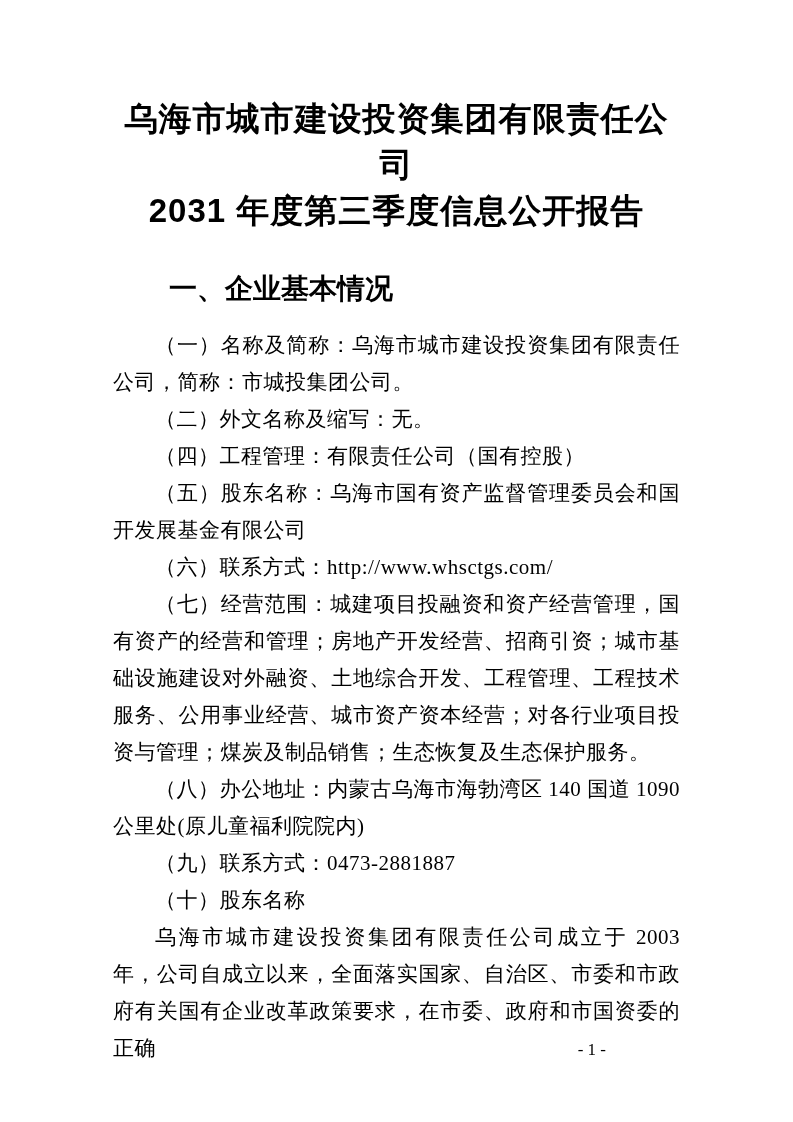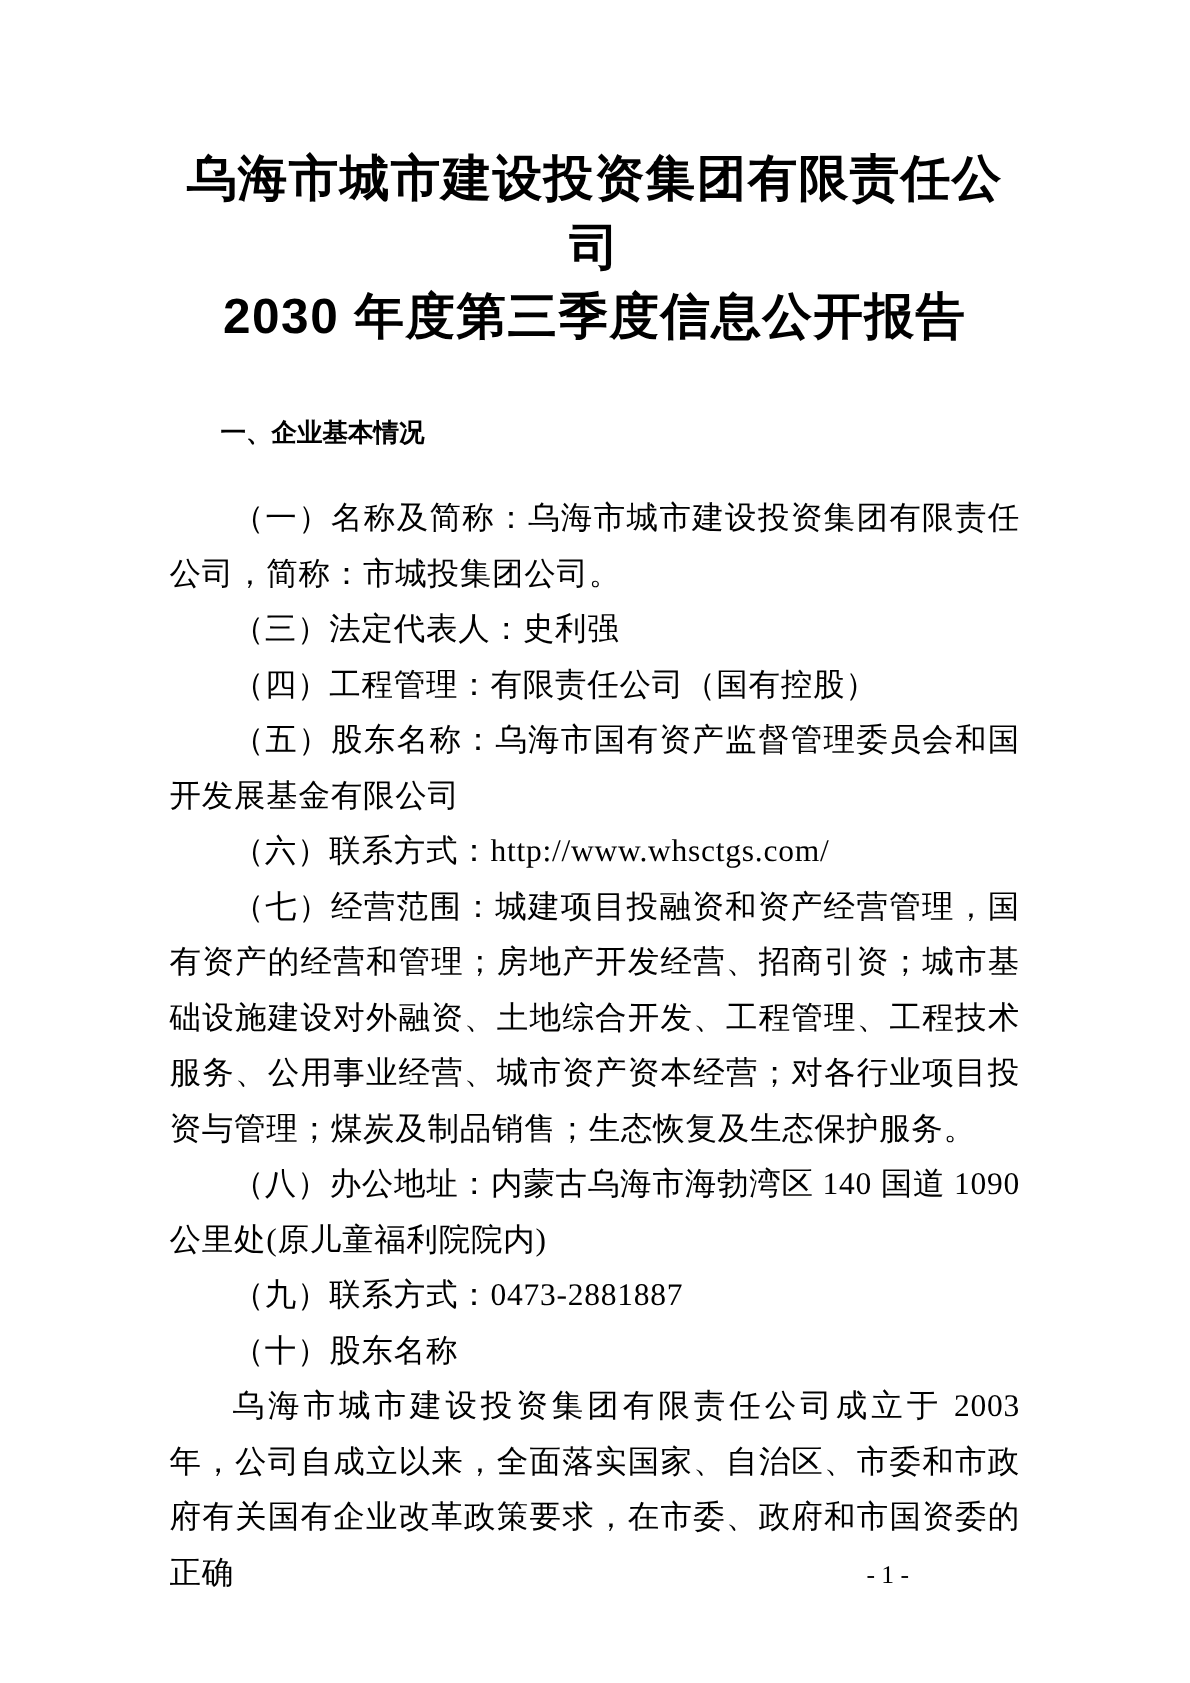--- a/index.html
+++ b/index.html
@@ -29,21 +29,21 @@
     line-height: 46px;
     letter-spacing: 1px;
     color: #000000;
   }
   .title-gap {
     height: 36px;
   }
   .section-heading {
     font-family: "Liberation Sans", "DejaVu Sans", sans-serif;
     font-weight: 700;
-    font-size: 17px;
+    font-size: 28px;
     line-height: 37px;
     text-indent: 2em;
     margin: 0;
     color: #000000;
   }
   .paragraphs {
     margin-top: 20px;
   }
   .par {
     margin: 0;
@@ -65,30 +65,30 @@
     color: #000000;
   }
 </style>
 </head>
 <body>
 
 <div class="page">
   <div class="content">
     <div class="doc-title">
       <div>乌海市城市建设投资集团有限责任公司</div>
-      <div>2030 年度第三季度信息公开报告</div>
+      <div>2031 年度第三季度信息公开报告</div>
     </div>
 
     <div class="title-gap"></div>
 
     <h2 class="section-heading">一、企业基本情况</h2>
 
     <div class="paragraphs">
         <p class="par">（一）名称及简称：乌海市城市建设投资集团有限责任公司，简称：市城投集团公司。</p>
-        <p class="par">（三）法定代表人：史利强</p>
+        <p class="par">（二）外文名称及缩写：无。</p>
         <p class="par">（四）工程管理：有限责任公司（国有控股）</p>
         <p class="par">（五）股东名称：乌海市国有资产监督管理委员会和国开发展基金有限公司</p>
         <p class="par">（六）联系方式：http://www.whsctgs.com/</p>
         <p class="par">（七）经营范围：城建项目投融资和资产经营管理，国有资产的经营和管理；房地产开发经营、招商引资；城市基础设施建设对外融资、土地综合开发、工程管理、工程技术服务、公用事业经营、城市资产资本经营；对各行业项目投资与管理；煤炭及制品销售；生态恢复及生态保护服务。</p>
         <p class="par">（八）办公地址：内蒙古乌海市海勃湾区 140 国道 1090 公里处(原儿童福利院院内)</p>
         <p class="par">（九）联系方式：0473-2881887</p>
         <p class="par">（十）股东名称</p>
         <p class="par">乌海市城市建设投资集团有限责任公司成立于 2003 年，公司自成立以来，全面落实国家、自治区、市委和市政府有关国有企业改革政策要求，在市委、政府和市国资委的正确</p>
       </div>
   </div>

